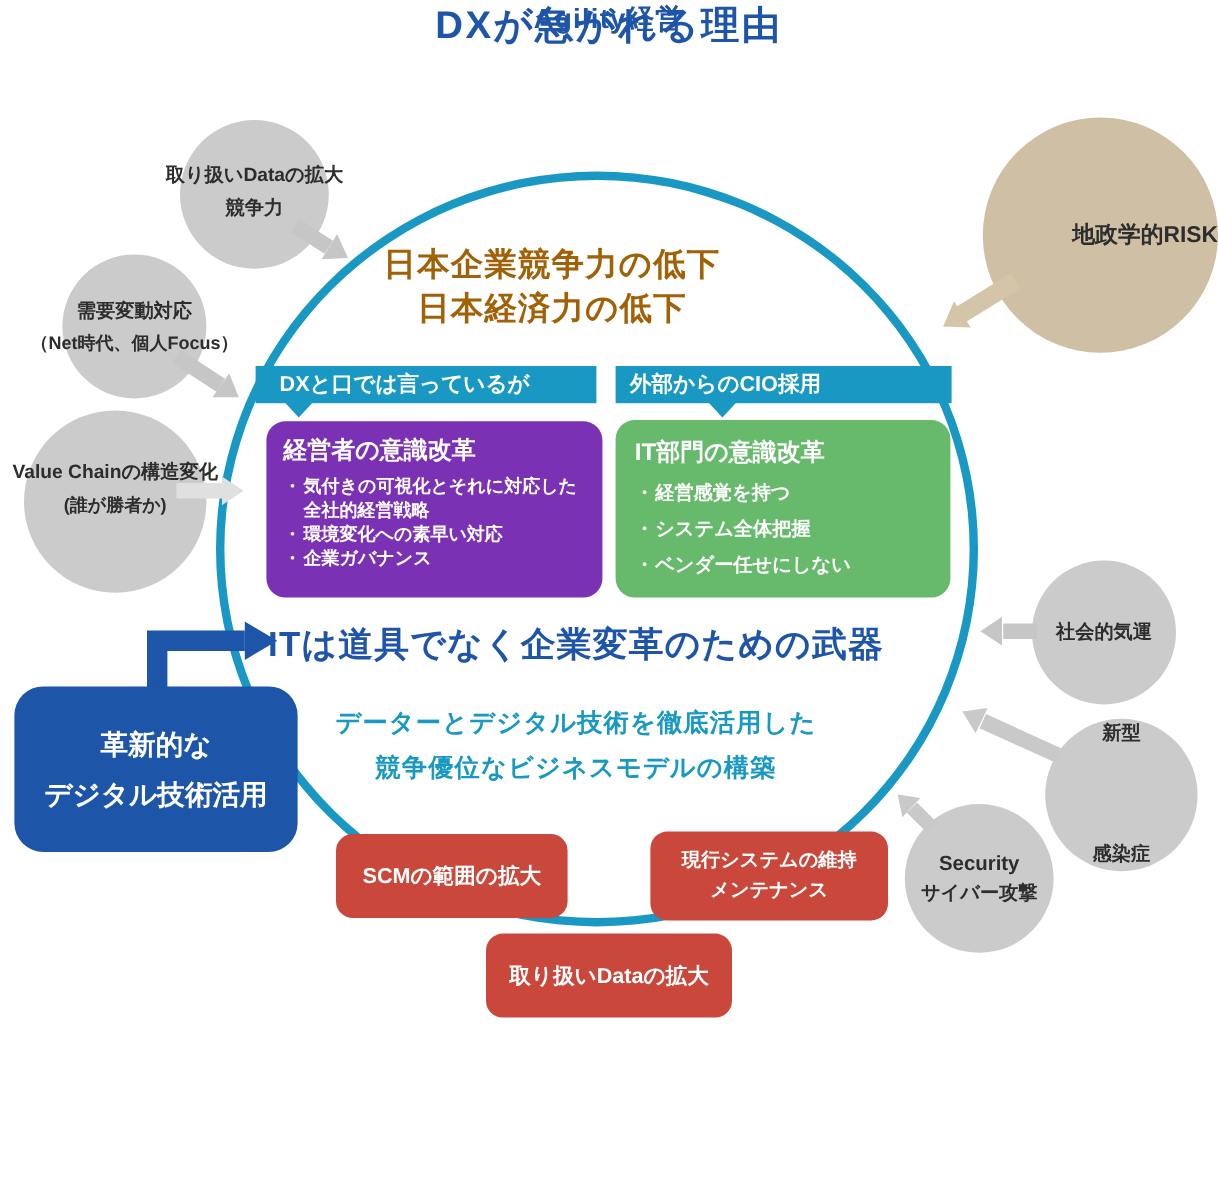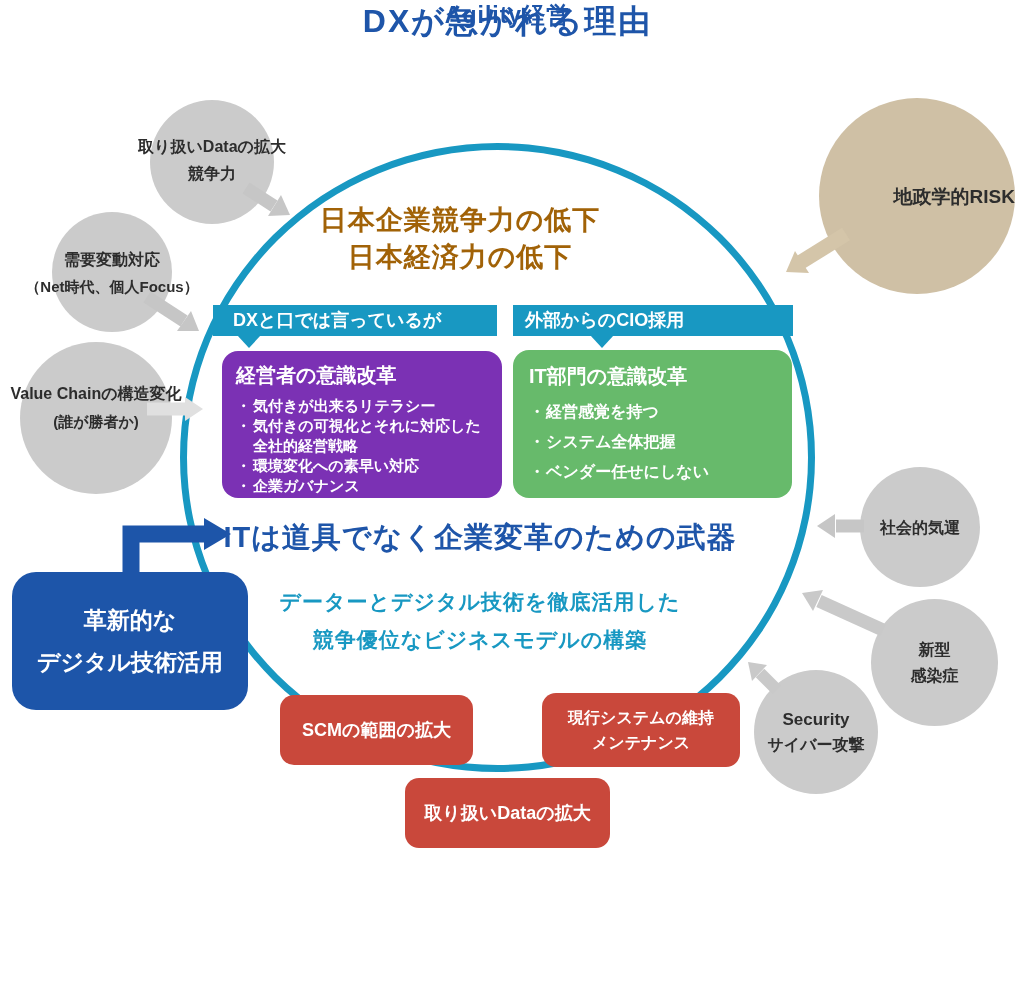--- a/index.html
+++ b/index.html
@@ -23,21 +23,21 @@
   .f-pand{left:871px;top:599px;width:127px;height:127px;}
   .f-sec{left:754px;top:670px;width:124px;height:124px;}
 
   .f-label{color:#2d2d2d;text-align:center;line-height:27px;font-size:16px;}
   .f-label .small{font-size:15px;}
   .lab-global{left:106px;top:133px;width:212px;}
   .lab-demand{left:6px;top:246px;width:212px;}
   .lab-value{left:-8px;top:380px;width:208px;line-height:28px;}
   .lab-geo{left:819px;top:98px;width:196px;height:196px;display:flex;align-items:center;justify-content:flex-end;font-size:19px;}
   .lab-social{left:860px;top:467px;width:120px;height:120px;display:flex;align-items:center;justify-content:center;}
-  .lab-pand{left:871px;top:599px;width:127px;height:127px;display:flex;flex-direction:column;align-items:center;justify-content:center;line-height:26px;}
+  .lab-pand{left:871px;top:599px;width:127px;height:127px;display:flex;flex-direction:column;align-items:center;justify-content:space-between;line-height:26px;}
   .lab-sec{left:754px;top:670px;width:124px;height:124px;display:flex;flex-direction:column;align-items:center;justify-content:center;line-height:25px;font-size:16px;}
   .lab-sec .en{font-size:17px;}
 
   .overlay{left:0;top:0;width:1015px;height:1000px;pointer-events:none;}
 
   .decline{left:140px;top:202px;width:640px;font-size:27px;line-height:37px;color:#a16207;letter-spacing:1px;}
 
   .tab{height:31px;background:#1898c2;color:#ffffff;font-size:18px;line-height:31px;box-sizing:border-box;}
   .tab-left{left:213px;top:305px;width:284px;padding-left:20px;}
   .tab-right{left:513px;top:305px;width:280px;padding-left:12px;}
@@ -154,21 +154,20 @@
   <div class="abs ctr decline">
     <div>日本企業競争力の低下</div>
     <div>日本経済力の低下</div>
   </div>
 
   <div class="abs tab tab-left">DXと口では言っているが</div>
   <div class="abs tab-tri tri-left"></div>
   <div class="abs panel panel-purple">
     <div class="panel-heading">経営者の意識改革</div>
     <div class="bullets-tight">
-      <div class="bullet">気付きが出来るリテラシー</div>
       <div class="bullet">気付きの可視化とそれに対応した全社的経営戦略</div>
       <div class="bullet">環境変化への素早い対応</div>
       <div class="bullet">企業ガバナンス</div>
     </div>
   </div>
 
   <div class="abs tab tab-right">外部からのCIO採用</div>
   <div class="abs tab-tri tri-right"></div>
   <div class="abs panel panel-green">
     <div class="panel-heading">IT部門の意識改革</div>

